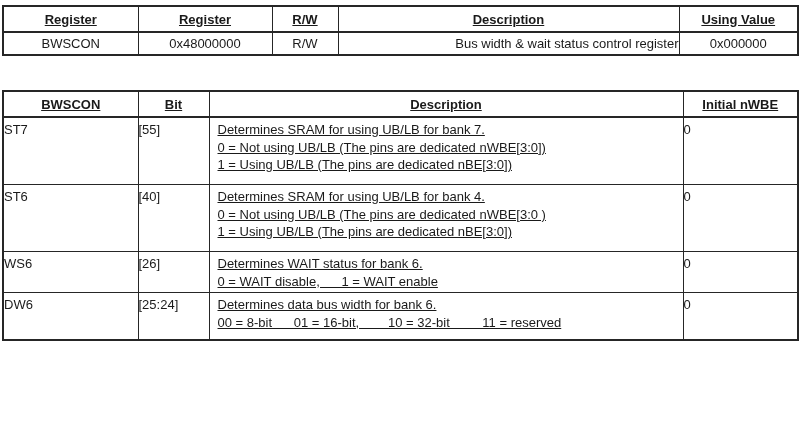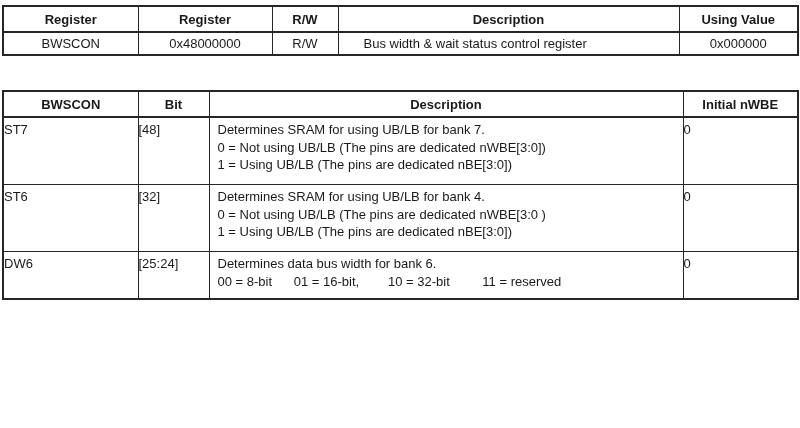--- a/index.html
+++ b/index.html
@@ -30,42 +30,44 @@
   th, td {
     border: 1px solid #262626;
     font-size: 13px;
     overflow: hidden;
   }
   th {
     font-weight: bold;
     text-align: center;
     border-bottom-width: 2px;
     padding: 0;
+    text-decoration: underline;
   }
   #register-table th { height: 24px; }
   #register-table td {
     height: 21px;
     text-align: center;
     vertical-align: middle;
     padding: 0;
   }
   #register-table td.desc {
-    text-align: left;
+    text-align: right;
     padding-left: 25px;
   }
   #field-table th { height: 24px; }
   #field-table td {
     vertical-align: top;
     padding: 3px 0 0 0;
     line-height: 17.5px;
   }
   #field-table td.desc {
     text-align: left;
     padding-left: 8px;
     padding-right: 4px;
+    text-decoration: underline;
   }
   #field-table td.desc div {
     white-space: pre-wrap;
     line-height: 17.5px;
   }
   tr.r-tall  td { height: 63px; }
   tr.r-mid   td { height: 43px; }
   tr.r-mid2  td { height: 37px; }
   tr.r-last  td { height: 43px; }
 </style>
@@ -108,42 +110,51 @@
   <tbody>
       <tr>
     <th>BWSCON</th>
     <th>Bit</th>
     <th>Description</th>
     <th>Initial nWBE</th>
   </tr>
 
   <tr class="r-tall">
     <td>ST7</td>
-    <td>[48]</td>
+    <td>[55]</td>
     <td class="desc">
       <div>Determines SRAM for using UB/LB for bank 7.</div>
       <div>0 = Not using UB/LB (The pins are dedicated nWBE[3:0])</div>
       <div>1 = Using UB/LB (The pins are dedicated nBE[3:0])</div>
     </td>
     <td>0</td>
   </tr>
 
 
 
   <tr class="r-tall">
     <td>ST6</td>
-    <td>[32]</td>
+    <td>[40]</td>
     <td class="desc">
       <div>Determines SRAM for using UB/LB for bank 4.</div>
       <div>0 = Not using UB/LB (The pins are dedicated nWBE[3:0 )</div>
       <div>1 = Using UB/LB (The pins are dedicated nBE[3:0])</div>
     </td>
     <td>0</td>
   </tr>
 
+  <tr class="r-mid2">
+    <td>WS6</td>
+    <td>[26]</td>
+    <td class="desc">
+      <div>Determines WAIT status for bank 6.</div>
+      <div>0 = WAIT disable,      1 = WAIT enable</div>
+    </td>
+    <td>0</td>
+  </tr>
 
   <tr class="r-last">
     <td>DW6</td>
     <td>[25:24]</td>
     <td class="desc">
       <div>Determines data bus width for bank 6.</div>
       <div>00 = 8-bit      01 = 16-bit,        10 = 32-bit         11 = reserved</div>
     </td>
     <td>0</td>
   </tr>

